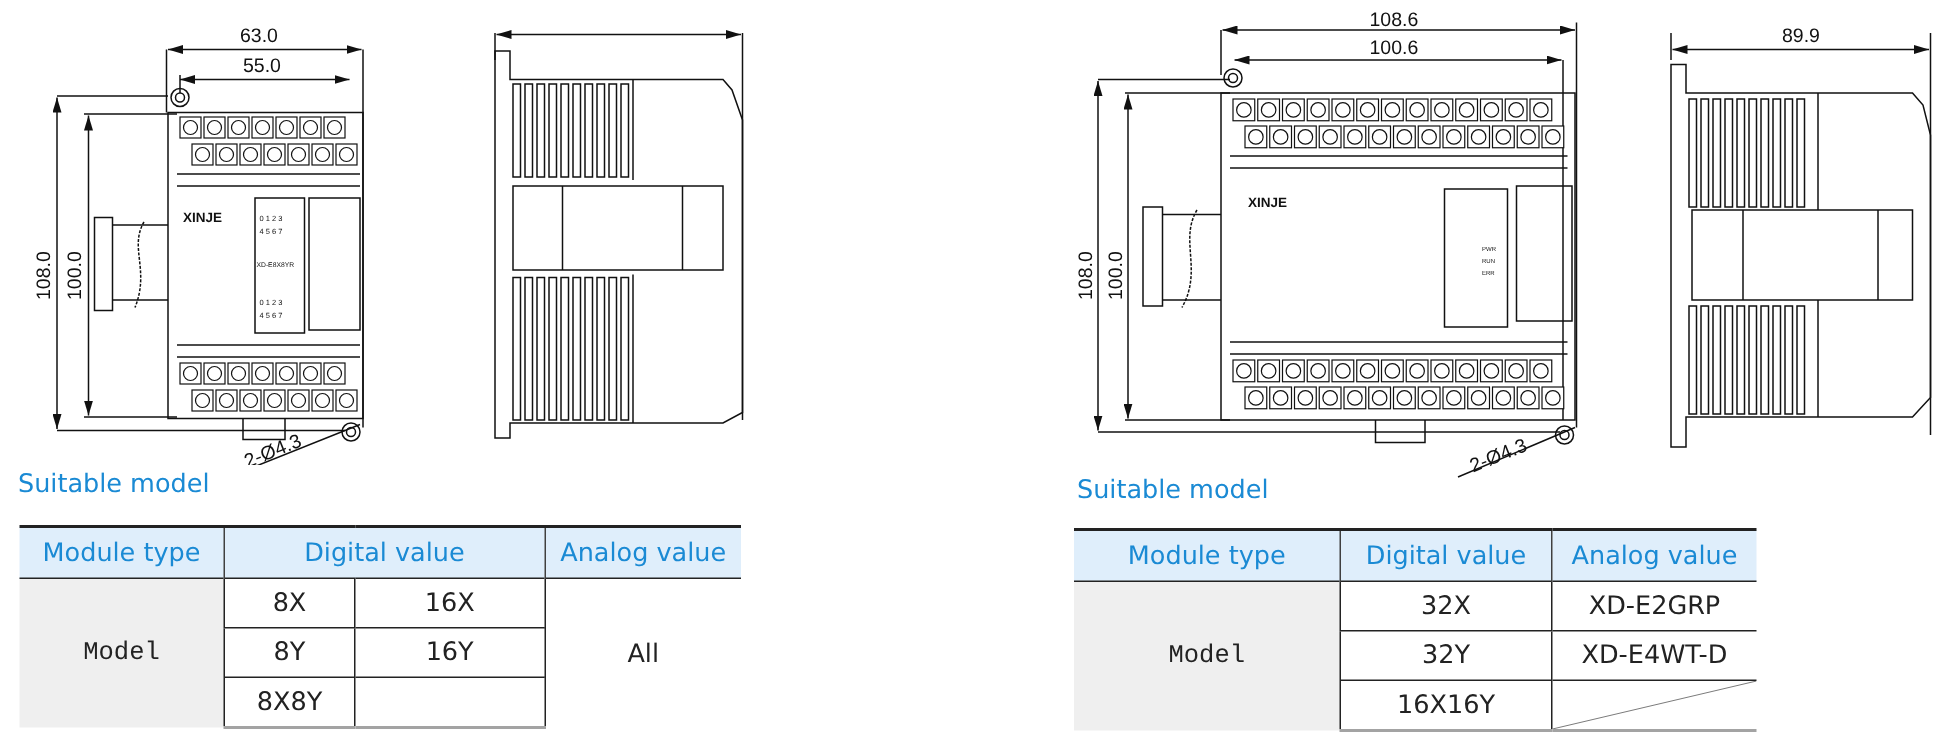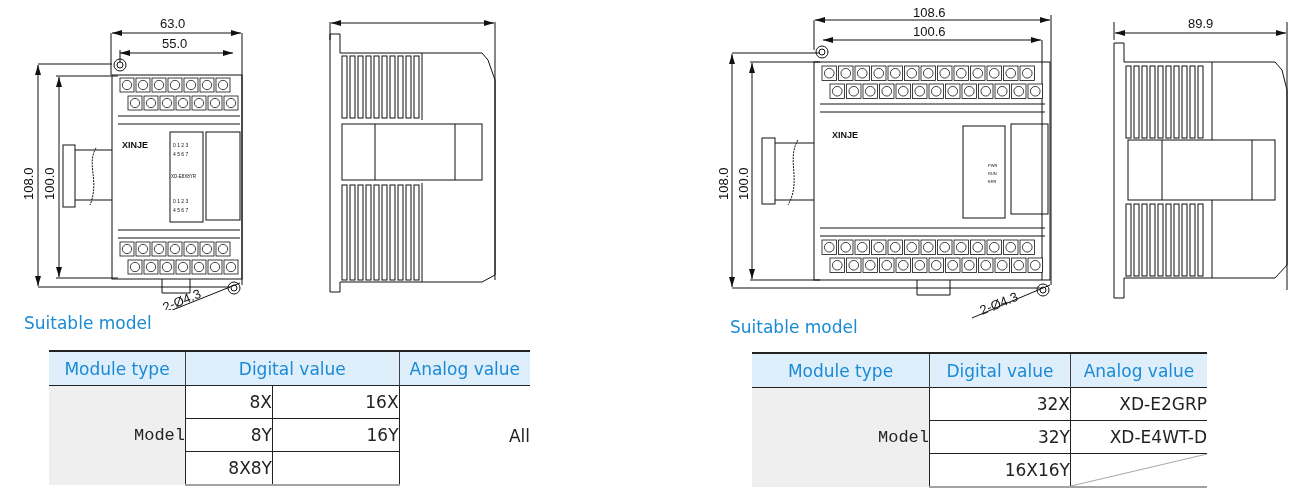--- a/index.html
+++ b/index.html
@@ -1,24 +1,24 @@
 <!DOCTYPE html>
 <html><head>
 <meta charset="utf-8">
 <style>
   html,body{margin:0;padding:0;background:#fff;}
   body{width:1304px;height:495px;position:relative;overflow:hidden;font-family:"DejaVu Sans",sans-serif;}
   .abs{position:absolute;}
   svg text{font-family:"Liberation Sans",sans-serif;fill:#111;}
   .dim{font-size:13px;}
-  .title{position:absolute;font-family:"DejaVu Sans",sans-serif;font-size:17px;color:#1a8ad4;margin-left:12px;}
-  table.mt{position:absolute;border-collapse:collapse;font-family:"DejaVu Sans",sans-serif;font-size:17px;color:#222;margin-left:36px;}
+  .title{position:absolute;font-family:"DejaVu Sans",sans-serif;font-size:17px;color:#1a8ad4;}
+  table.mt{position:absolute;border-collapse:collapse;font-family:"DejaVu Sans",sans-serif;font-size:17px;color:#222;}
   table.mt th{background:#dfeefb;color:#1a8ad4;font-weight:normal;height:33px;padding:0 6px;border-top:2px solid #222;border-left:1px solid #404040;}
   table.mt th:first-child{border-left:none;}
-  table.mt td{height:32px;text-align:right;border-top:1px solid #222;border-left:1px solid #222;padding:0;}
+  table.mt td{height:32px;text-align:center;border-top:1px solid #222;border-left:1px solid #222;padding:0;}
   table.mt td.first{background:#efefef;border-left:none;font-family:Liberation Mono, monospace;}
   table.mt tr:last-child td{border-bottom:2px solid #a3a3a3;}
 </style>
 </head>
 <body>
 
 <svg class="abs" style="left:0;top:0" width="260" height="310">
   <defs>
     <marker id="ah" markerWidth="10" markerHeight="6" refX="10" refY="3" orient="auto">
         <path d="M0,0 L10,3 L0,6 z" fill="#111"></path>

